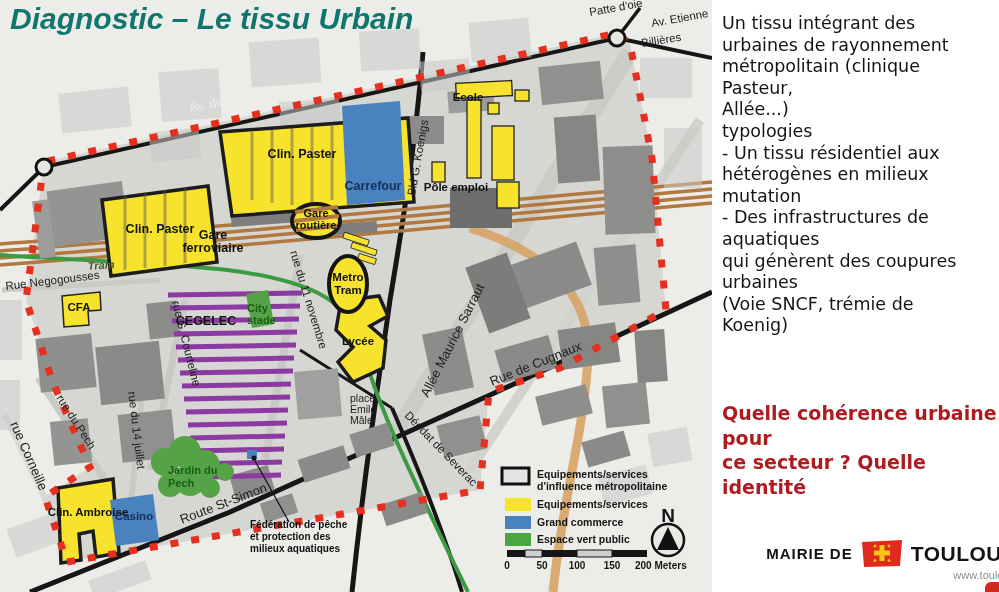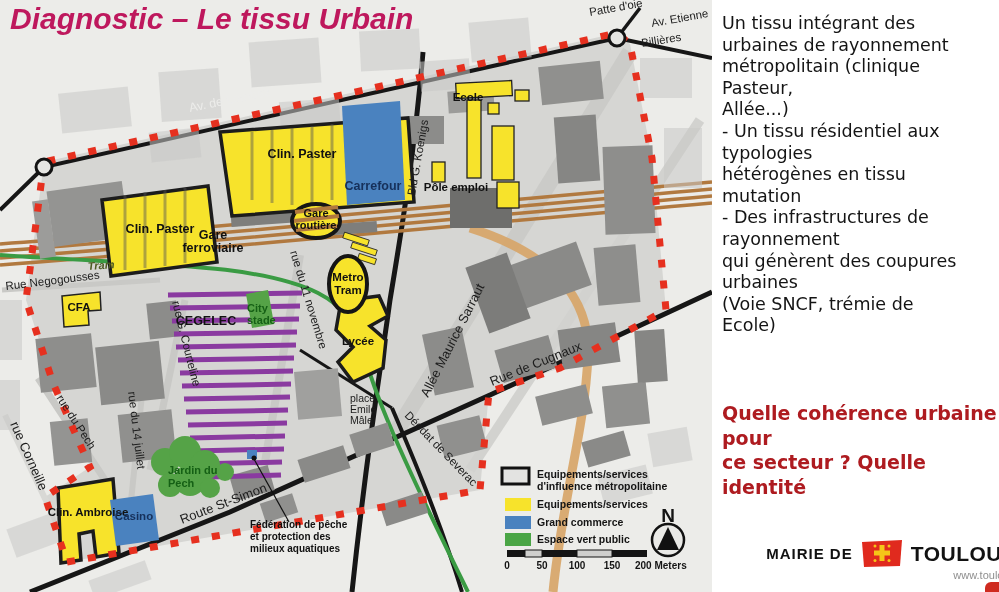--- a/index.html
+++ b/index.html
@@ -1,21 +1,21 @@
 <!DOCTYPE html>
 <html><head>
 <meta charset="utf-8">
 <style>
   html,body{margin:0;padding:0;background:#fff;}
   .slide{position:relative;width:999px;height:592px;background:#fff;overflow:hidden;
          font-family:"Liberation Sans",sans-serif;}
   .map{position:absolute;left:0;top:0;width:712px;height:592px;background:#ecece9;}
   .map svg{display:block;}
   .title{position:absolute;left:10px;top:2px;margin:0;
-         font:italic 700 30px "Liberation Sans",sans-serif;color:#be185d;white-space:nowrap;}
+         font:italic 700 30px "Liberation Sans",sans-serif;color:#0f766e;white-space:nowrap;}
   .panel{position:absolute;left:712px;top:0;width:287px;height:592px;background:#ffffff;padding-left:40px;}
   .para{position:absolute;left:10px;top:13px;width:274px;
         font:400 17.5px/21.6px "DejaVu Sans",sans-serif;color:#141414;}
   .question{position:absolute;left:10px;top:401px;width:276px;
         font:700 19px/24.5px "DejaVu Sans",sans-serif;color:#ae1b20;}
   .logo{position:absolute;right:8px;bottom:11px;display:flex;flex-direction:column;align-items:flex-end;}
   .logo-row{display:flex;align-items:center;gap:7px;}
   .mairie{font:900 15px "Liberation Sans",sans-serif;letter-spacing:1px;color:#121212;}
   .toulouse{font:900 21px "Liberation Sans",sans-serif;letter-spacing:.5px;color:#121212;}
   .url{font:400 11px "Liberation Sans",sans-serif;color:#8f8f8f;margin-top:1px;}
@@ -309,30 +309,30 @@
     <h1 class="title">Diagnostic – Le tissu Urbain</h1>
   </div>
 
   <div class="panel">
     <div class="para">
       <div>Un tissu intégrant des</div>
       <div>urbaines de rayonnement</div>
       <div>métropolitain (clinique</div>
       <div>Pasteur,</div>
       <div>Allée...)</div>
+      <div>typologies</div>
       <div>- Un tissu résidentiel aux</div>
-      <div>typologies</div>
-      <div>hétérogènes en tissu</div>
+      <div>hétérogènes en milieux</div>
       <div>mutation</div>
       <div>- Des infrastructures de</div>
-      <div>rayonnement</div>
+      <div>aquatiques</div>
       <div>qui génèrent des coupures</div>
       <div>urbaines</div>
       <div>(Voie SNCF, trémie de</div>
-      <div>Ecole)</div>
+      <div>Koenig)</div>
     </div>
     <div class="question">
       <div>Quelle cohérence urbaine</div>
       <div>pour</div>
       <div>ce secteur ? Quelle</div>
       <div>identité</div>
     </div>
 
     <div class="logo">
       <div class="logo-row">

